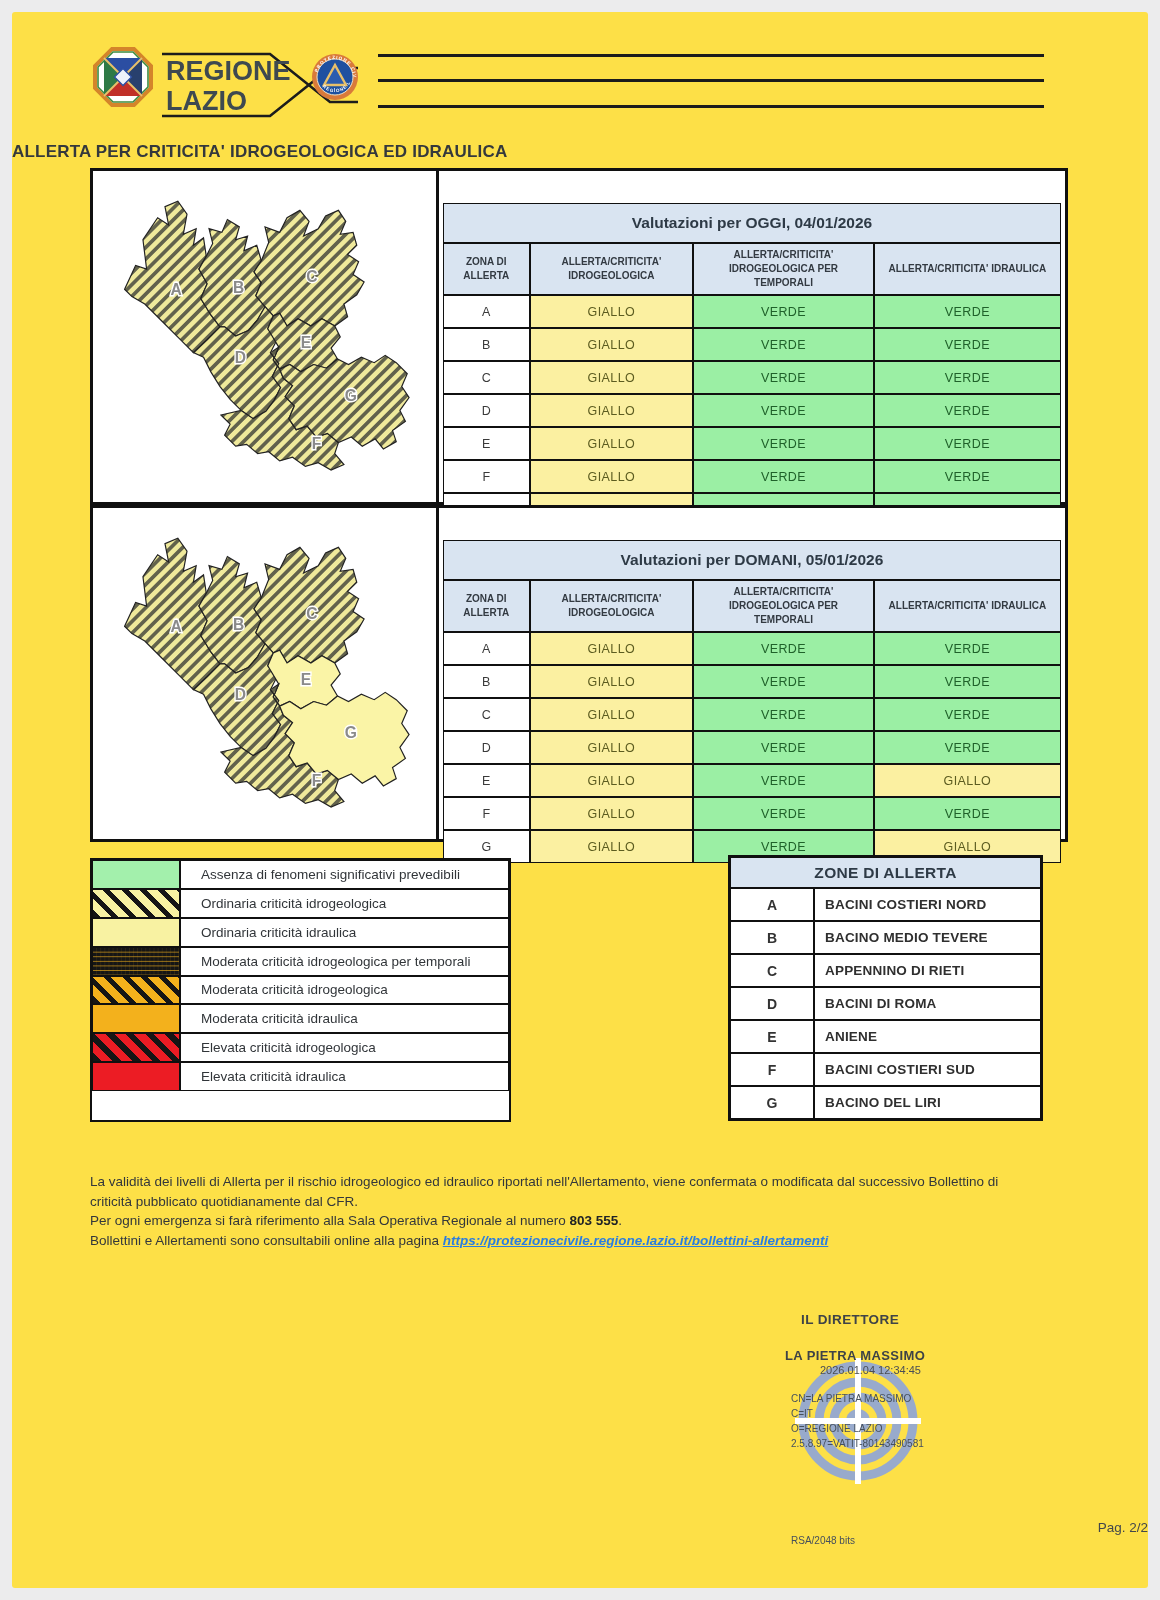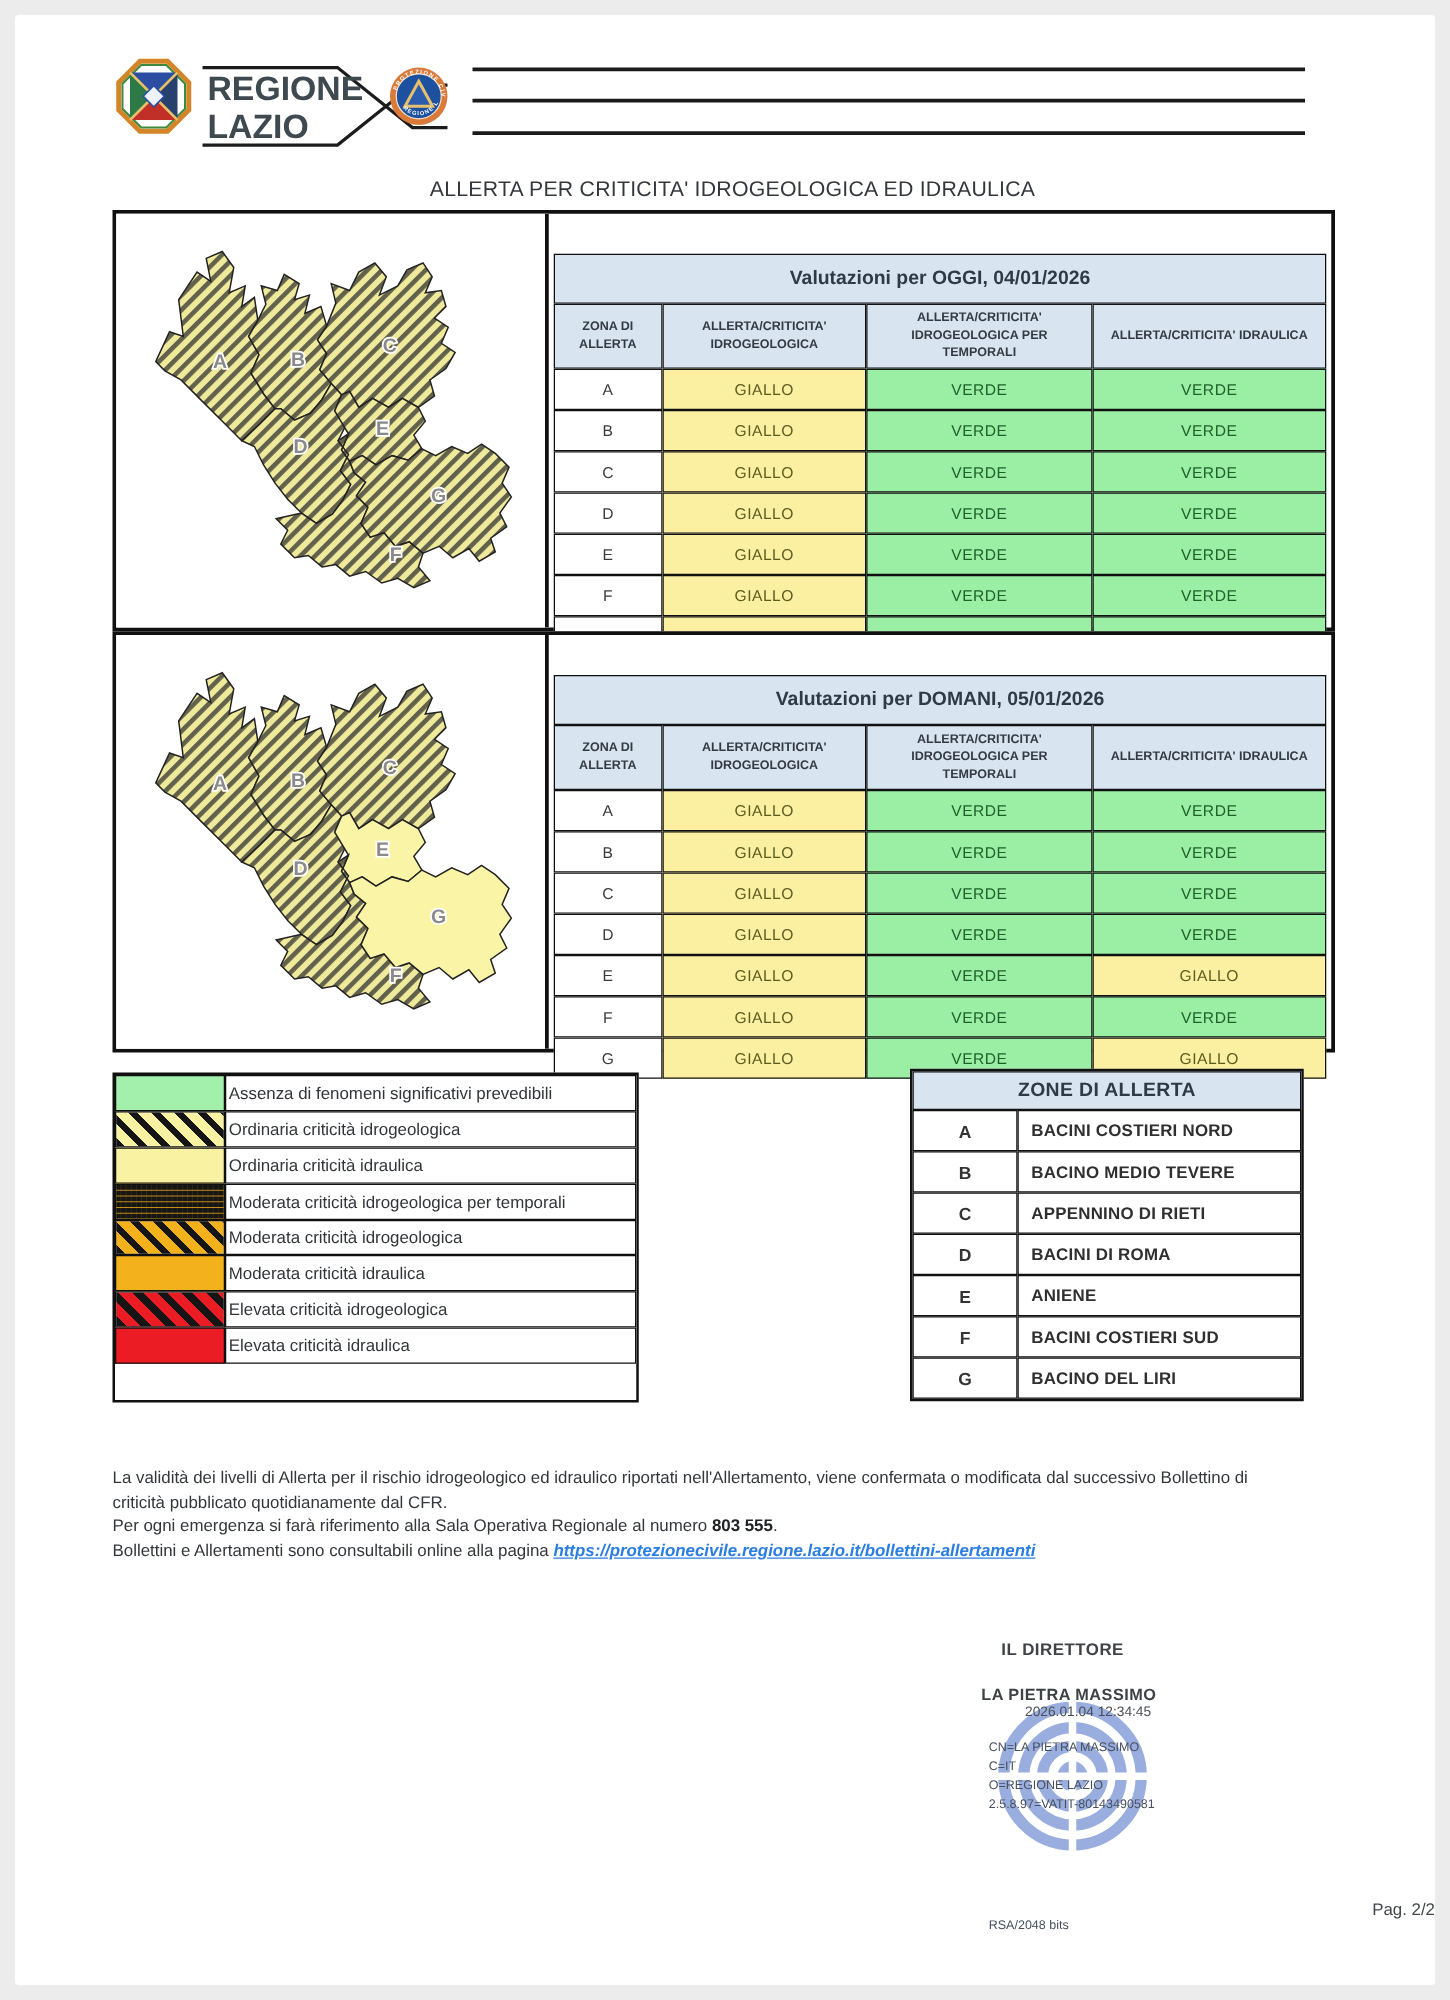--- a/index.html
+++ b/index.html
@@ -1,27 +1,27 @@
 <!DOCTYPE html>
 <html style="--giallo-bg: #FBF0A1; --giallo-text: #5C5C20; --verde-bg: #9BEFA4; --verde-text: #1F612A; --header-blue: #D9E4F1; --legend-green: #A3F0AC; --legend-yellow: #F8F2A2; --legend-orange: #F3B11C; --legend-red: #EC1C24; --map-hatch-bg: #EFE99B; --map-hatch-line: #62624C; --map-plain: #FAF4A6; --link: #2A7DE1; --stamp-blue: #8EA5DB;"><head>
 <meta charset="utf-8">
 <style>
   * { box-sizing: border-box; margin: 0; padding: 0; }
   html,body { width:1160px; height:1600px; background:#ececed; font-family:"Liberation Sans", sans-serif; }
-  .page { position:absolute; left:12px; top:12px; width:1136px; height:1576px; background:#ffffff; overflow:hidden; border-radius:3px; }
+  .page { position:absolute; left:12px; top:12px; width:1136px; height:1576px; background:#fde047; overflow:hidden; border-radius:3px; }
 
   
   .logo-octagon { position:absolute; left:80px; top:34px; }
   .wordmark { position:absolute; left:146px; top:36px; }
   .pc-logo { position:absolute; left:299px; top:41px; }
   .rule { position:absolute; left:366px; width:666px; height:3px; background:#1b1b1b; }
   .rule.r1{ top:42px; } .rule.r2{ top:67px; } .rule.r3{ top:93px; }
 
-  .doc-title { position:absolute; left:0; top:130px; width:100%; text-align:center;
-    font-size:17px; font-weight:normal; color:#34383c; letter-spacing:.2px;padding-left:12px; }
+  .doc-title { position:absolute; left:0; top:130px; width:100%; text-align:left;
+    font-size:17px; font-weight:bold; color:#34383c; letter-spacing:.2px; }
 
   
   .alert-box { position:absolute; left:78px; width:978px; height:337px; border:3px solid #101010; display:flex; background:#fff; }
   .alert-box.first { top:156px; } .alert-box.second { top:493px; }
   .map-pane { width:346px; border-right:3px solid #101010; position:relative; background:#fff; }
   .map-pane svg { position:absolute; left:6px; top:10px; }
   .table-wrap { flex:1; padding:4px; }
   .alert-grid { width:100%; height:100%; display:grid;
      grid-template-columns:14% 26.5% 29.2% 30.3%;
      grid-template-rows:40px 52px repeat(7, 1fr);margin-top:28px; }
@@ -29,21 +29,21 @@
   .grid-title { grid-column:1 / span 4; background:var(--header-blue); font-size:15.5px; font-weight:bold; color:#2e3a46; }
   .grid-head { background:var(--header-blue); font-size:10px; font-weight:bold; color:#333a42; line-height:1.4; padding:4px 6px; }
   .grid-zone { background:#fff; font-size:12.5px; color:#3a3a3a; }
   .val-giallo { background:var(--giallo-bg); color:var(--giallo-text); font-size:12.5px; letter-spacing:.4px; }
   .val-verde  { background:var(--verde-bg);  color:var(--verde-text);  font-size:12.5px; letter-spacing:.4px; }
 
   
   .legend { position:absolute; left:78px; top:846px; width:421px; height:264px; border:2px solid #101010; display:grid; grid-template-rows:repeat(9,1fr); background:#fff; }
   .legend-row { display:grid; grid-template-columns:88px 1fr; }
   .legend-row > div { border:1px solid #101010; }
-  .legend-label { display:flex; align-items:center; padding-left:2px; font-size:13.5px; color:#313539; background:#fff; }
+  .legend-label { display:flex; align-items:center; padding-left:20px; font-size:13.5px; color:#313539; background:#fff; }
   .sw-green-solid  { background:var(--legend-green); }
   .sw-yellow-hatch { background:repeating-linear-gradient(45deg,#151515 0 5px,var(--legend-yellow) 5px 13px); }
   .sw-yellow-dots  { background-color:var(--legend-yellow); background-image:linear-gradient(#151515,#151515); background-size:4px 4px; background-repeat:space; }
   .sw-yellow-solid { background:var(--legend-yellow); }
   .sw-orange-hatch { background:repeating-linear-gradient(45deg,#151515 0 5px,var(--legend-orange) 5px 13px); }
   .sw-orange-dots  { background-color:var(--legend-orange); background-image:linear-gradient(#151515,#151515); background-size:4px 4px; background-repeat:space; }
   .sw-orange-solid { background:var(--legend-orange); }
   .sw-red-hatch    { background:repeating-linear-gradient(45deg,#151515 0 6px,var(--legend-red) 6px 14px); }
   .sw-red-solid    { background:var(--legend-red); }
 

